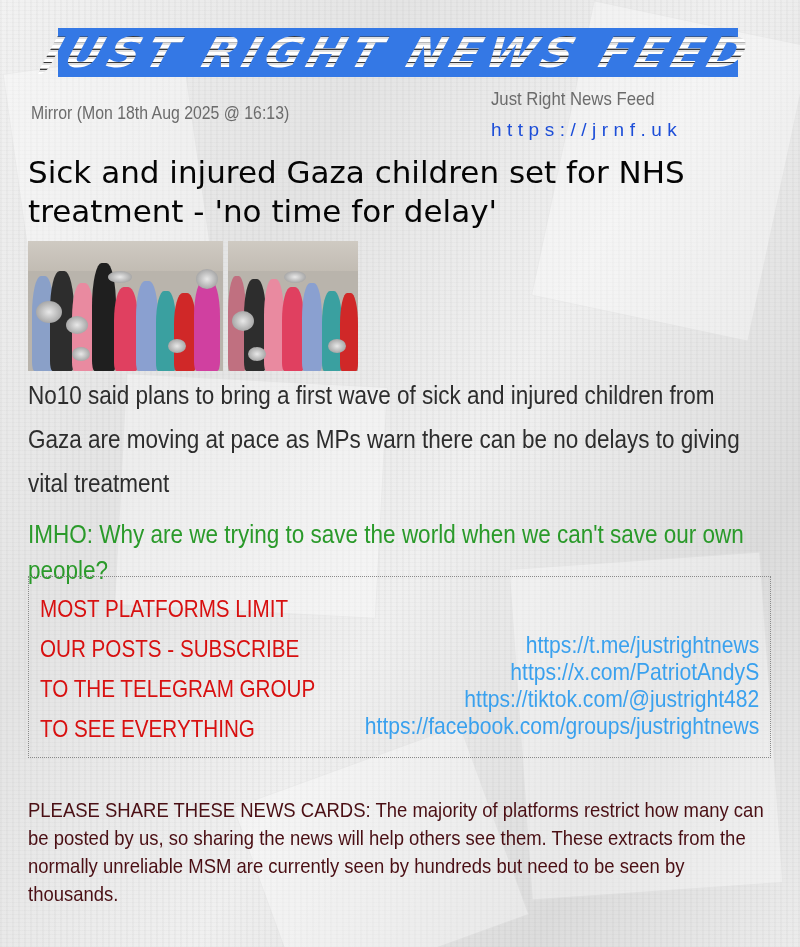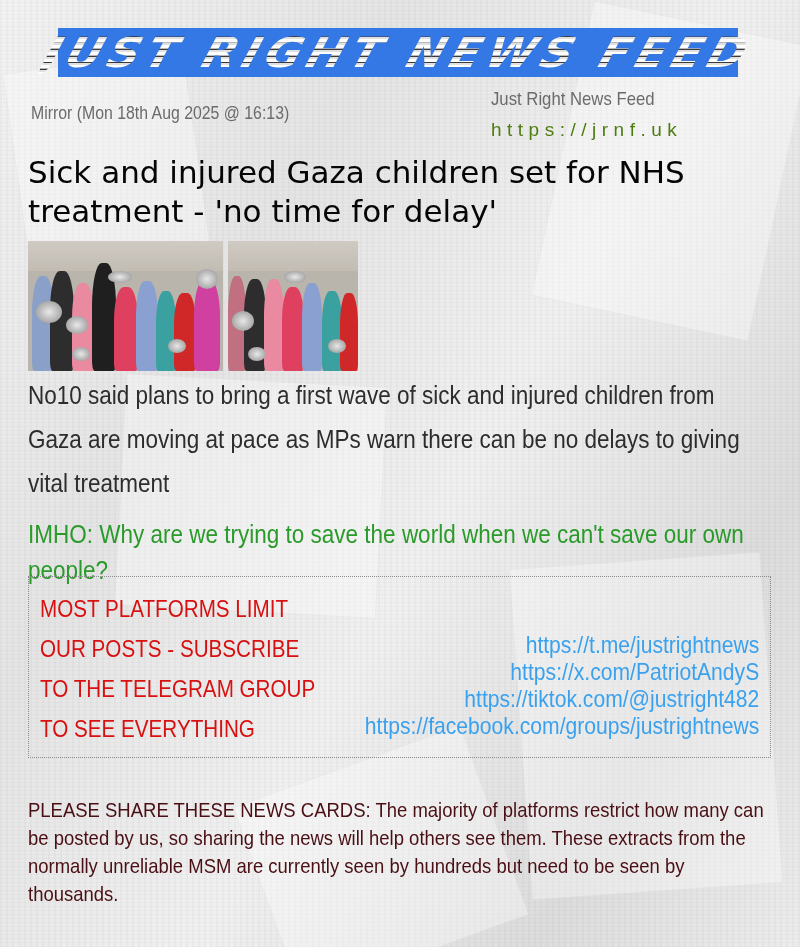--- a/index.html
+++ b/index.html
@@ -31,21 +31,21 @@
   }
   .source {
     position: absolute; left: 31px; top: 103px; font-size: 18px; color: #6b6b6b;
     font-family: "Liberation Sans", sans-serif; transform: scaleX(0.88); transform-origin: left;
   }
   .brand {
     position: absolute; left: 491px; top: 88px; font-size: 19px; color: #6b6b6b;
     transform: scaleX(0.88); transform-origin: left;
   }
   .url {
-    position: absolute; left: 491px; top: 119px; font-size: 19px; color: #4d7c0f; letter-spacing: 5.5px;
+    position: absolute; left: 491px; top: 119px; font-size: 19px; color: #1d4ed8; letter-spacing: 5.5px;
   }
   .headline {
     position: absolute; left: 28px; top: 153px; width: 740px;
     font-family: "DejaVu Sans", sans-serif; font-weight: normal; font-size: 31px; line-height: 39px; color: #050505;
     margin: 0;
   }
   .img {
     position: absolute; top: 241px; height: 130px; overflow: hidden;
     background: #b9b4ac;
   }

